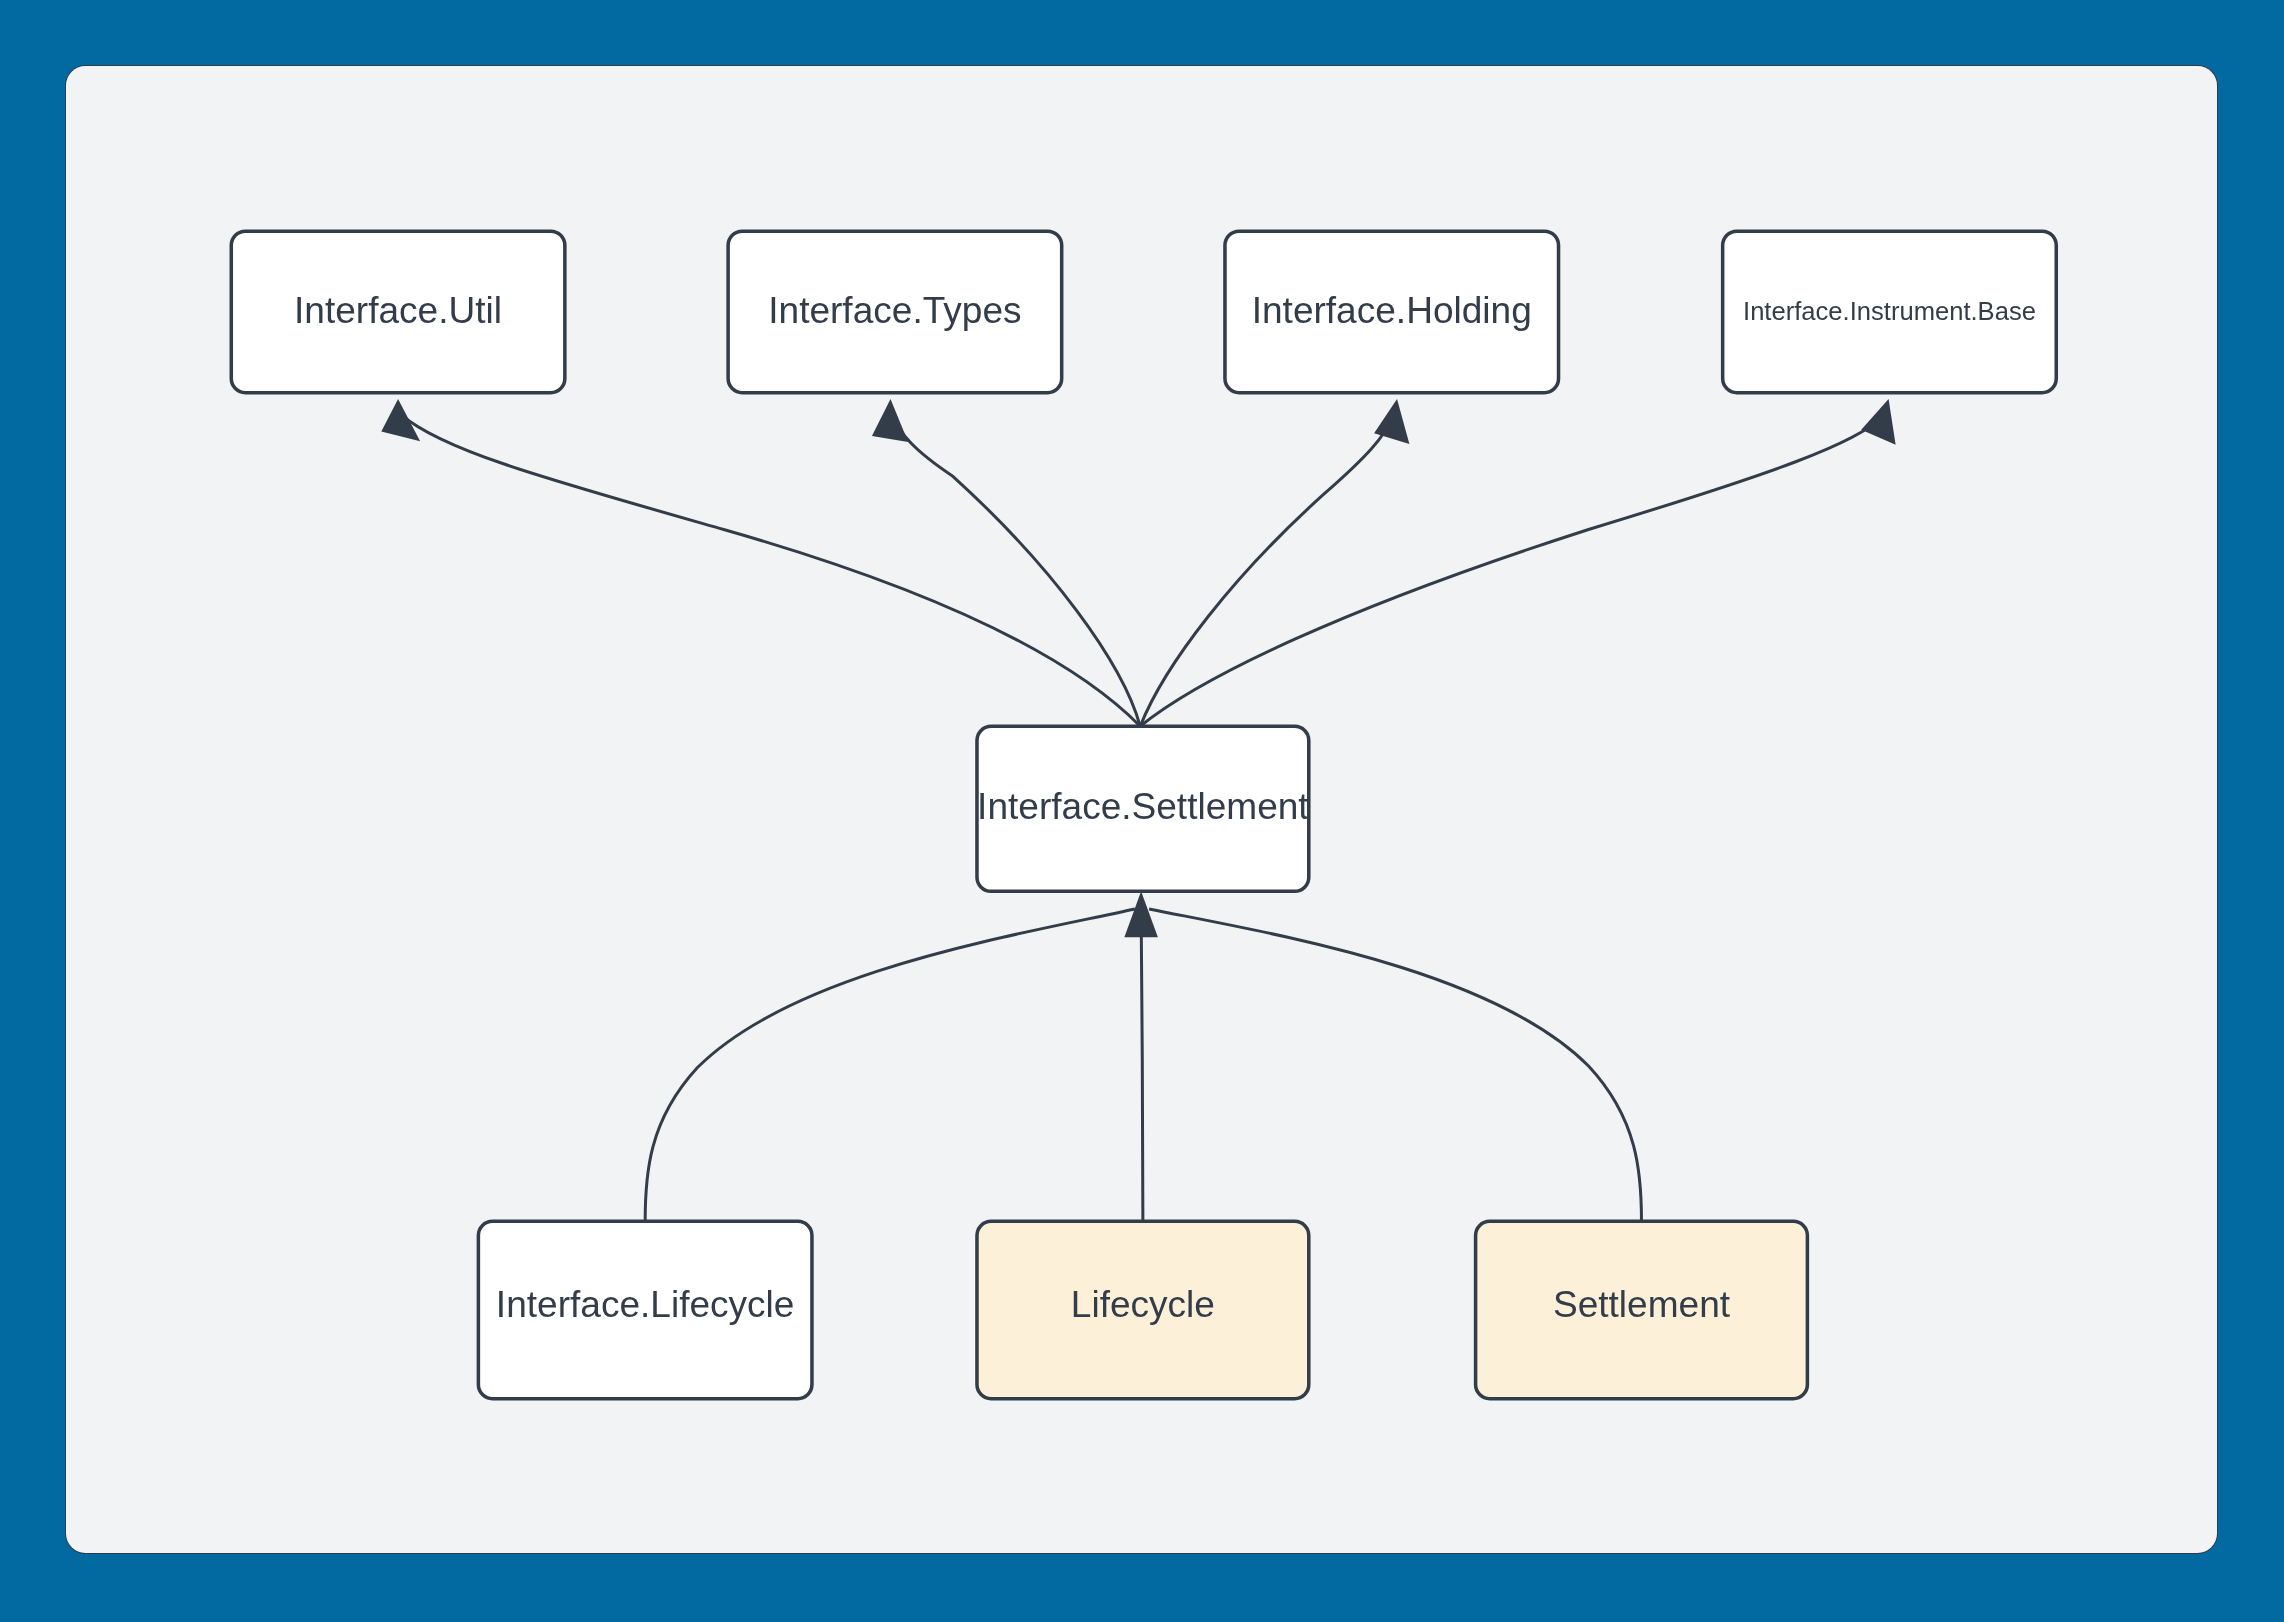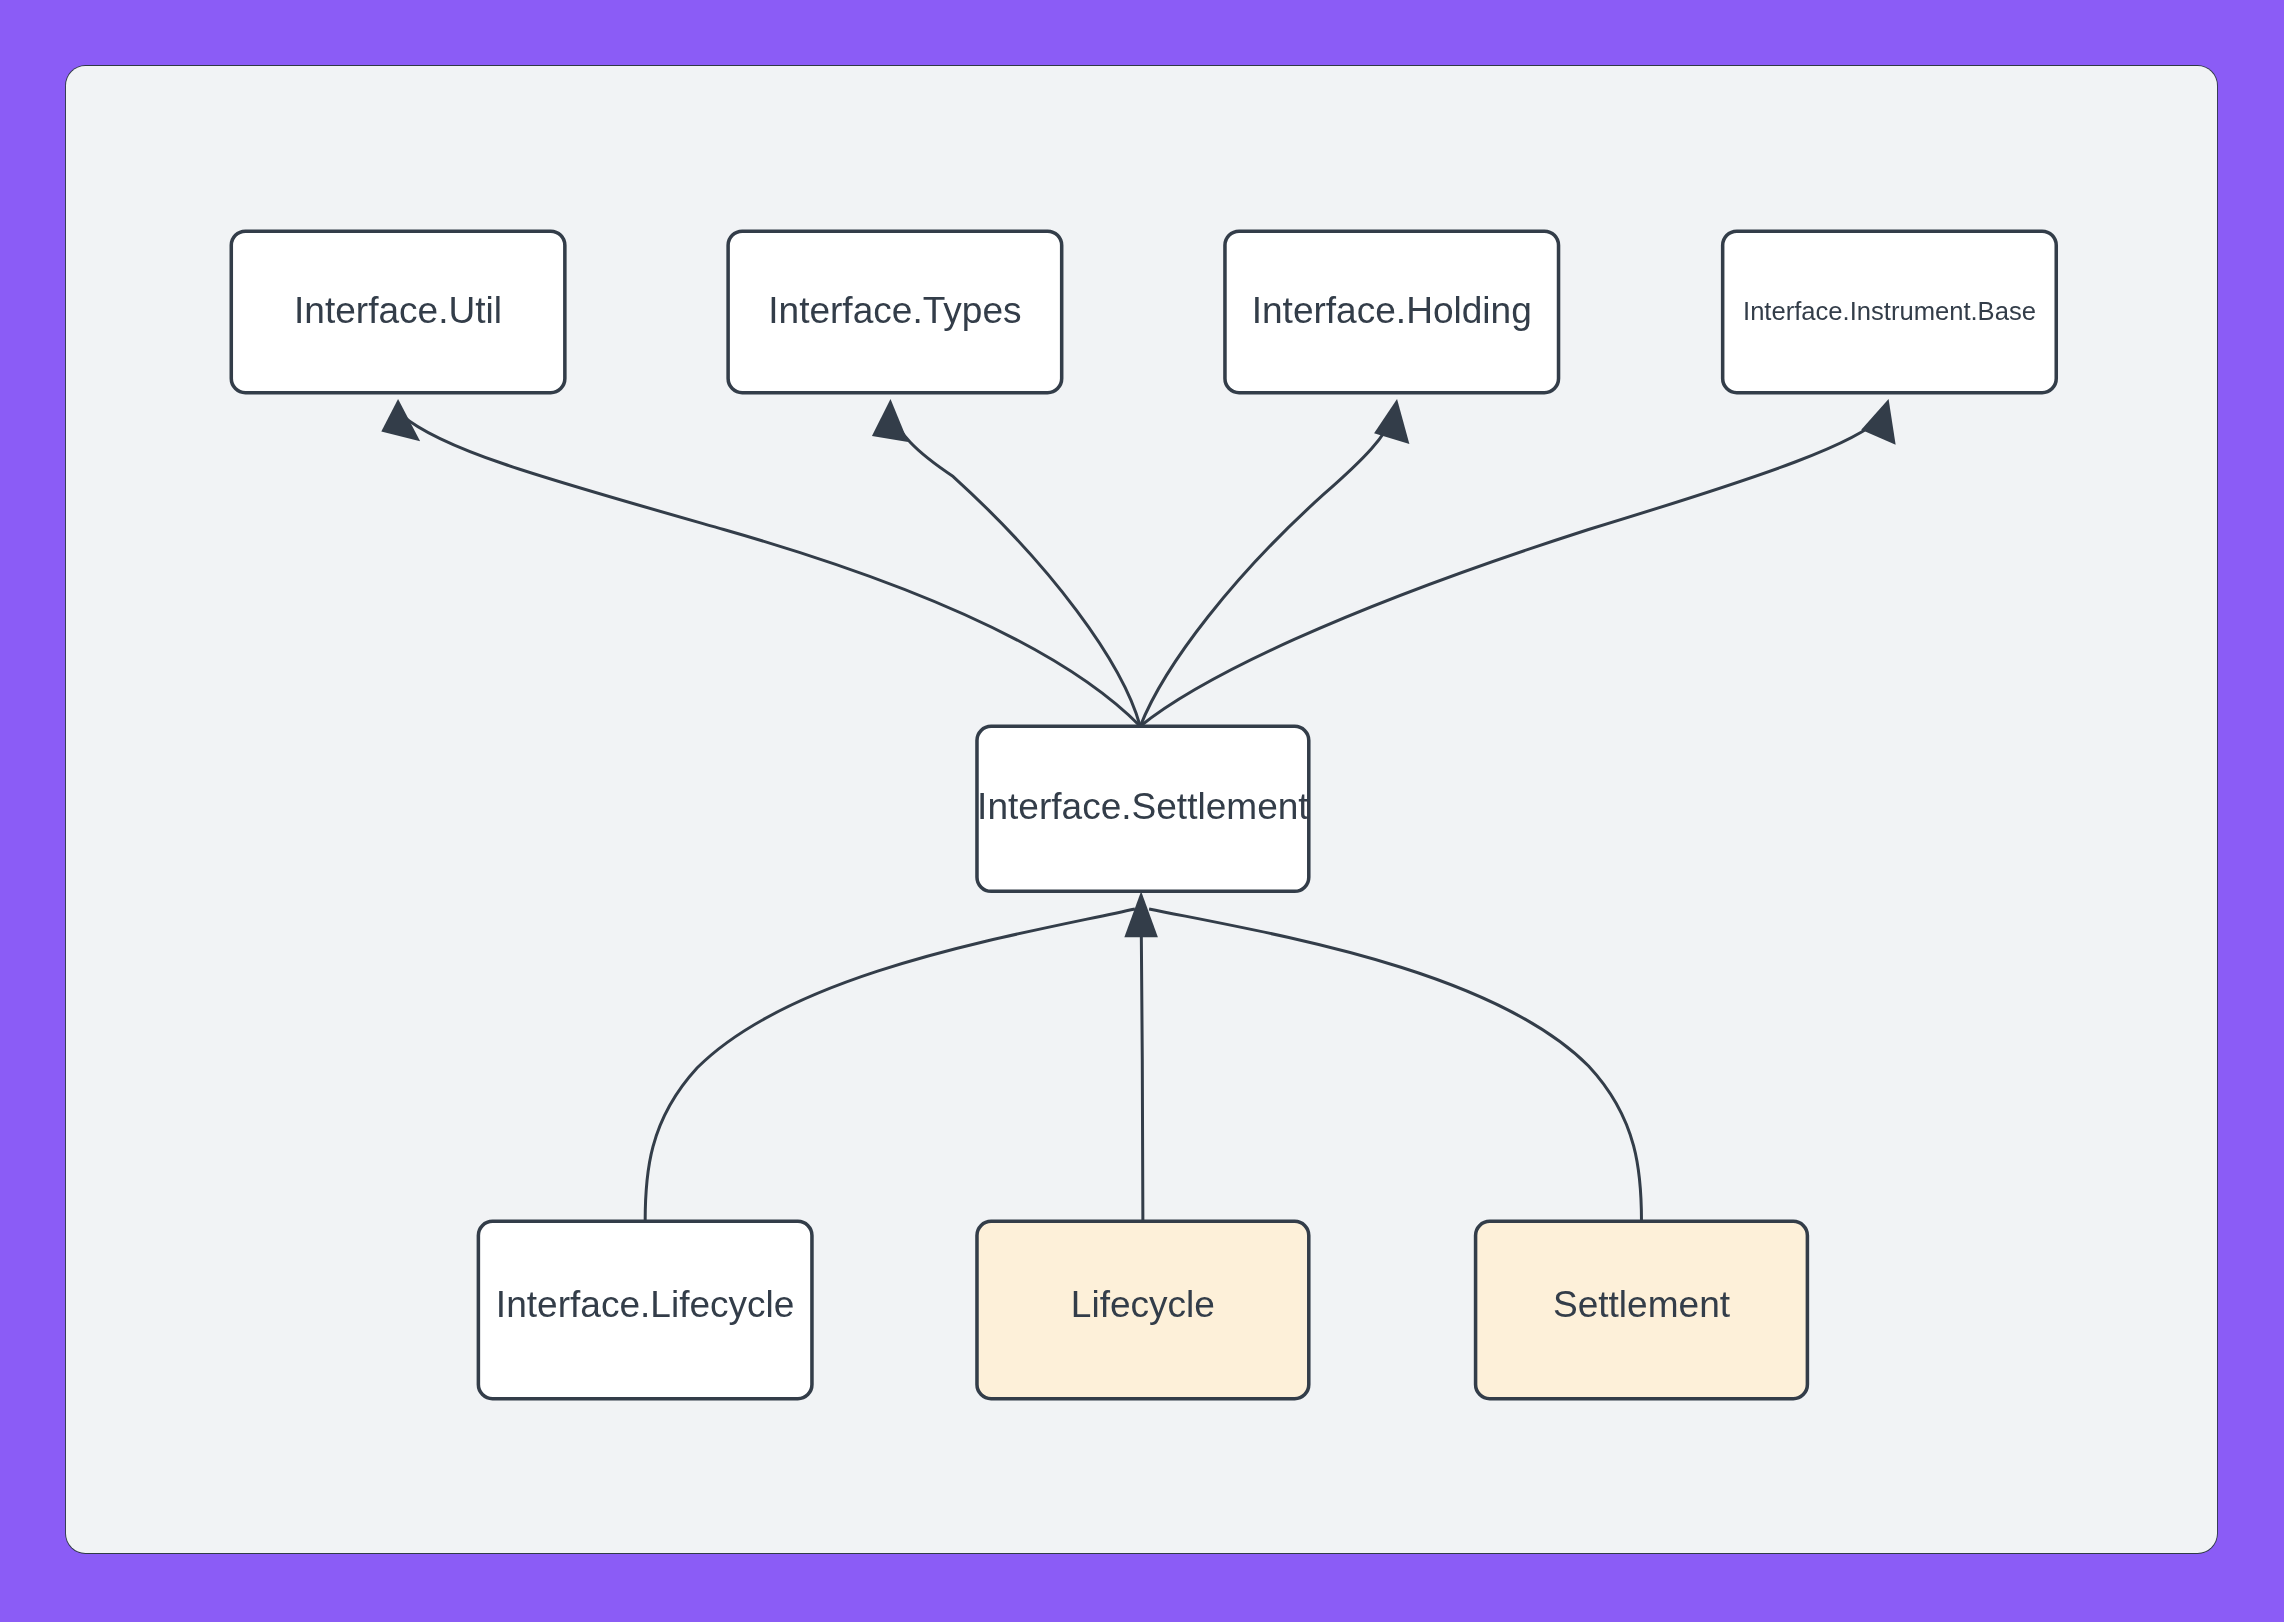--- a/index.html
+++ b/index.html
@@ -10,21 +10,21 @@
     height: 1622px;
     overflow: hidden;
   }
   body {
     font-family: "Liberation Sans", sans-serif;
   }
   #diagram-root {
     position: relative;
     width: 2284px;
     height: 1622px;
-    background: #8b5cf6;
+    background: #0369a1;
   }
   #canvas-surface {
     position: absolute;
     left: 66px;
     top: 66px;
     width: 2151px;
     height: 1487px;
     background: #f1f3f5;
     border-radius: 19.4px;
     box-shadow: 0 0 0 0.9px #2f3a45;

